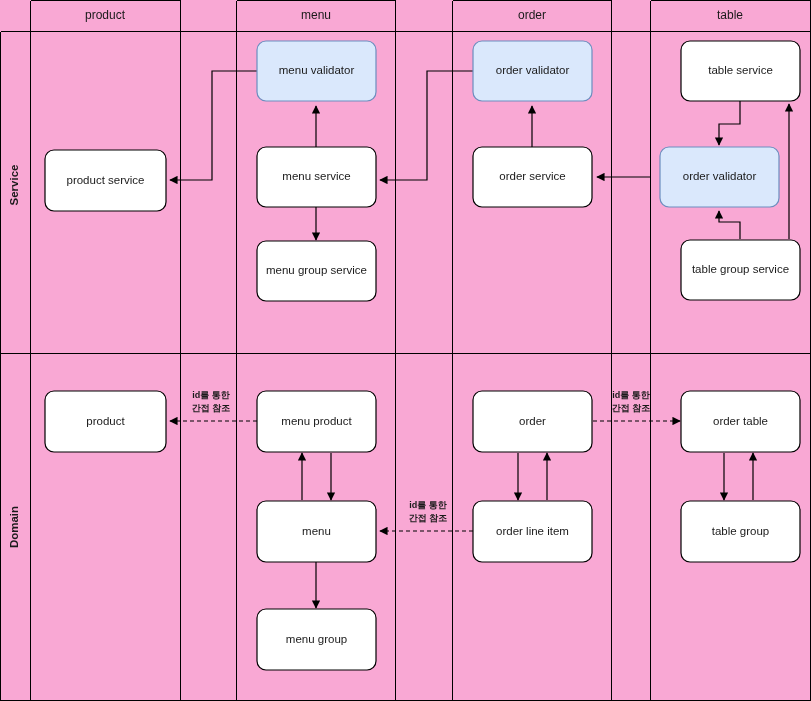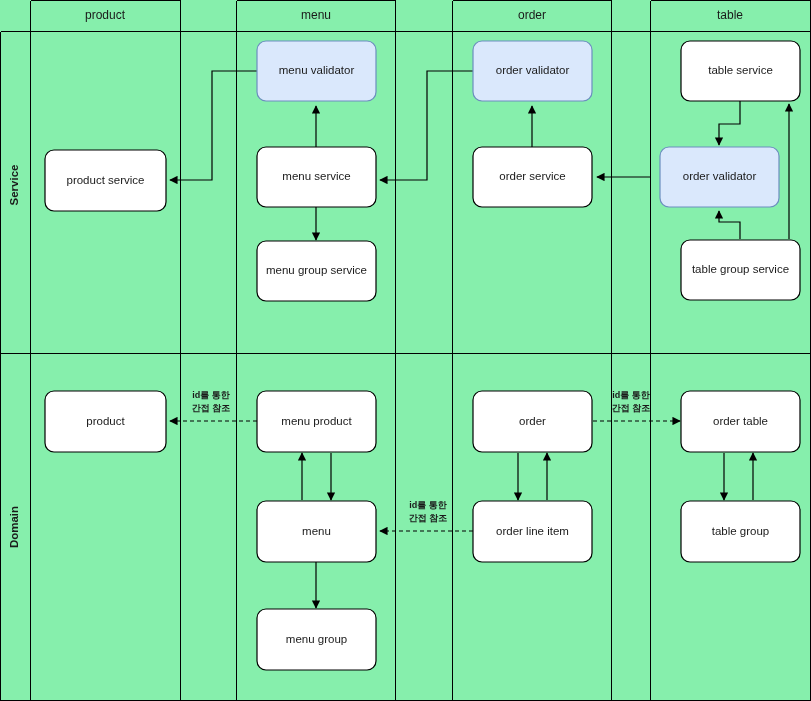--- a/index.html
+++ b/index.html
@@ -7,21 +7,21 @@
     padding: 0;
     background: #ffffff;
   }
   body {
     font-family: "Liberation Sans", "DejaVu Sans", sans-serif;
   }
   #diagram-root {
     position: relative;
     width: 811px;
     height: 701px;
-    background: #86efac;
+    background: #f9a8d4;
     overflow: hidden;
   }
   svg.layer {
     position: absolute;
     top: 0;
     left: 0;
     width: 811px;
     height: 701px;
   }
   .grid-line {

